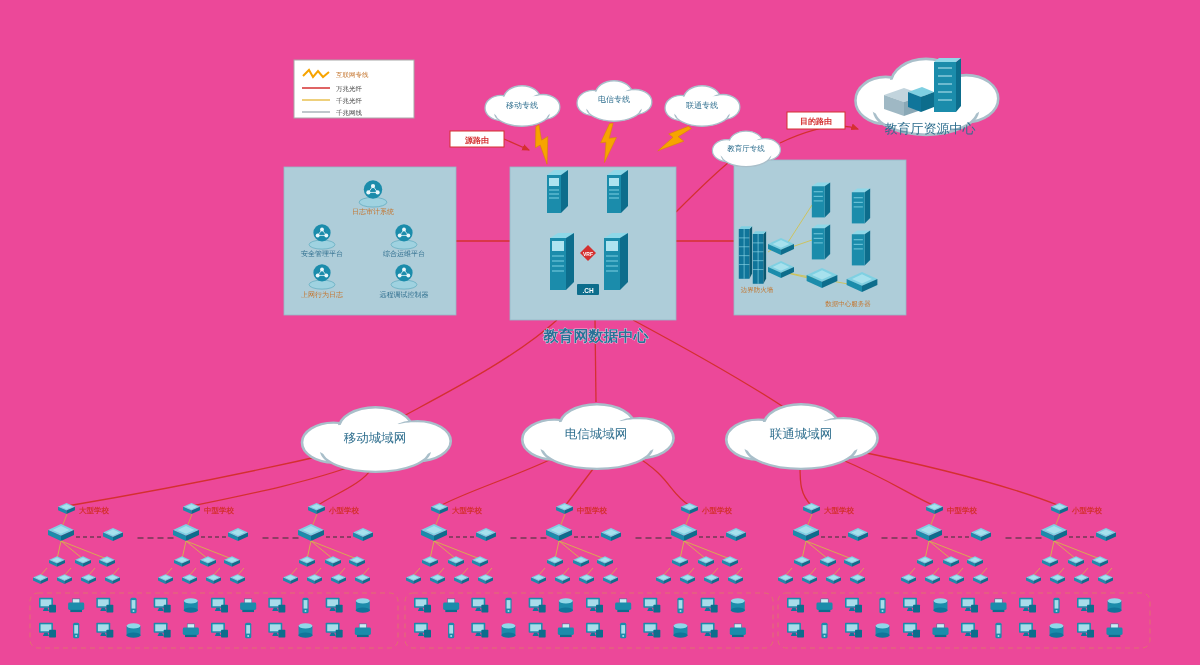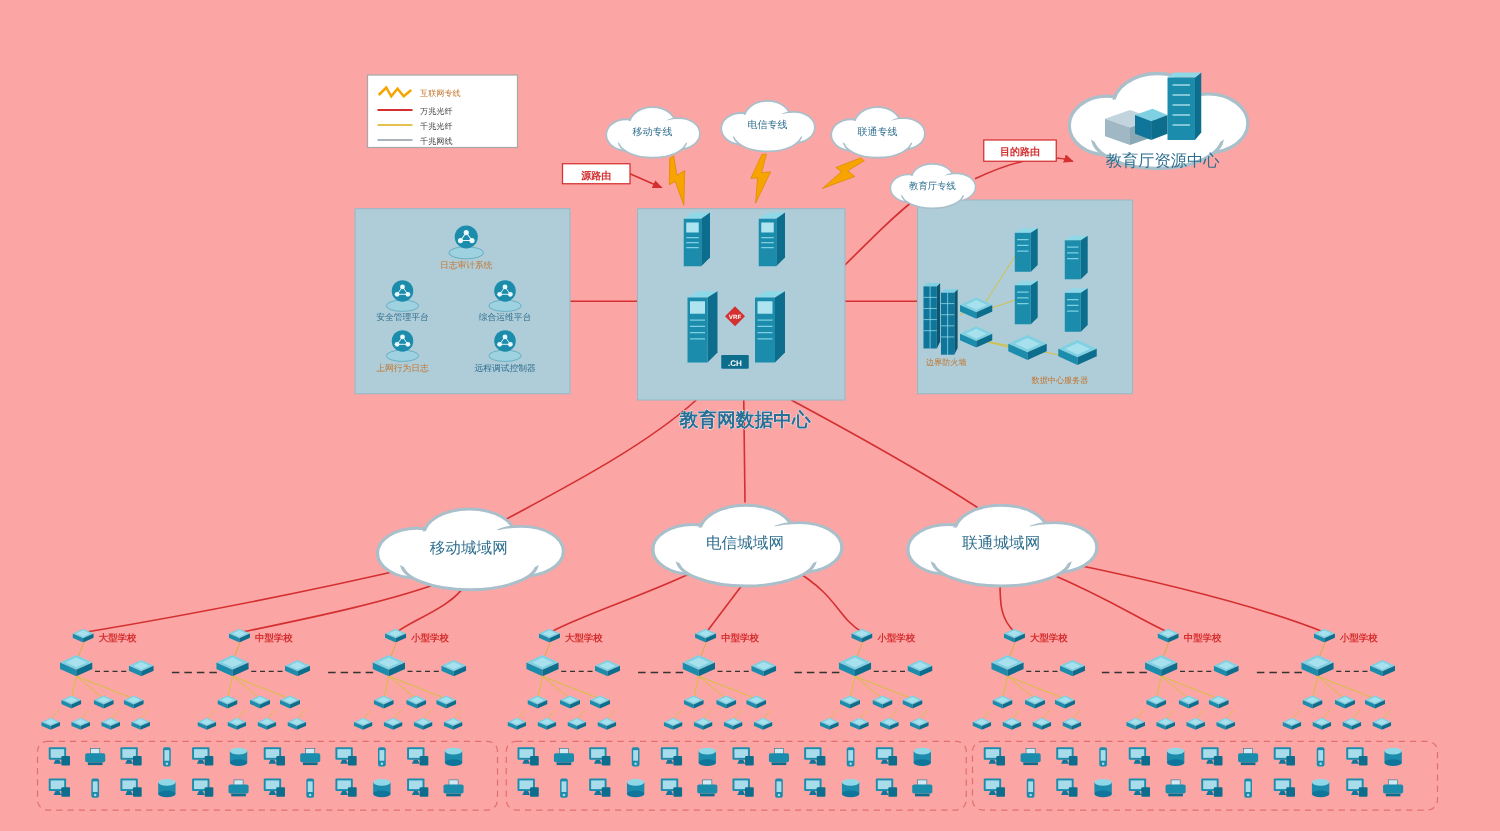--- a/index.html
+++ b/index.html
@@ -1,17 +1,17 @@
 <!DOCTYPE html>
 <html><head>
 <meta charset="utf-8">
 <style>
   html,body{margin:0;padding:0;background:#fff;}
   #stage{position:relative;width:1200px;height:665px;overflow:hidden;
-         font-family:"Liberation Sans","DejaVu Sans",sans-serif;background:#fca5a5;}
+         font-family:"Liberation Sans","DejaVu Sans",sans-serif;background:#ec4899;}
   svg{position:absolute;left:0;top:0;}
   text{font-family:"Liberation Sans","DejaVu Sans",sans-serif;}
 </style>
 </head>
 <body>
 
 <div id="stage">
 <svg width="1200" height="665" viewBox="0 0 1200 665">
 <defs>
   <marker id="arrowR" viewBox="0 0 8 8" markerWidth="7" markerHeight="7" refX="6" refY="3" orient="auto">

